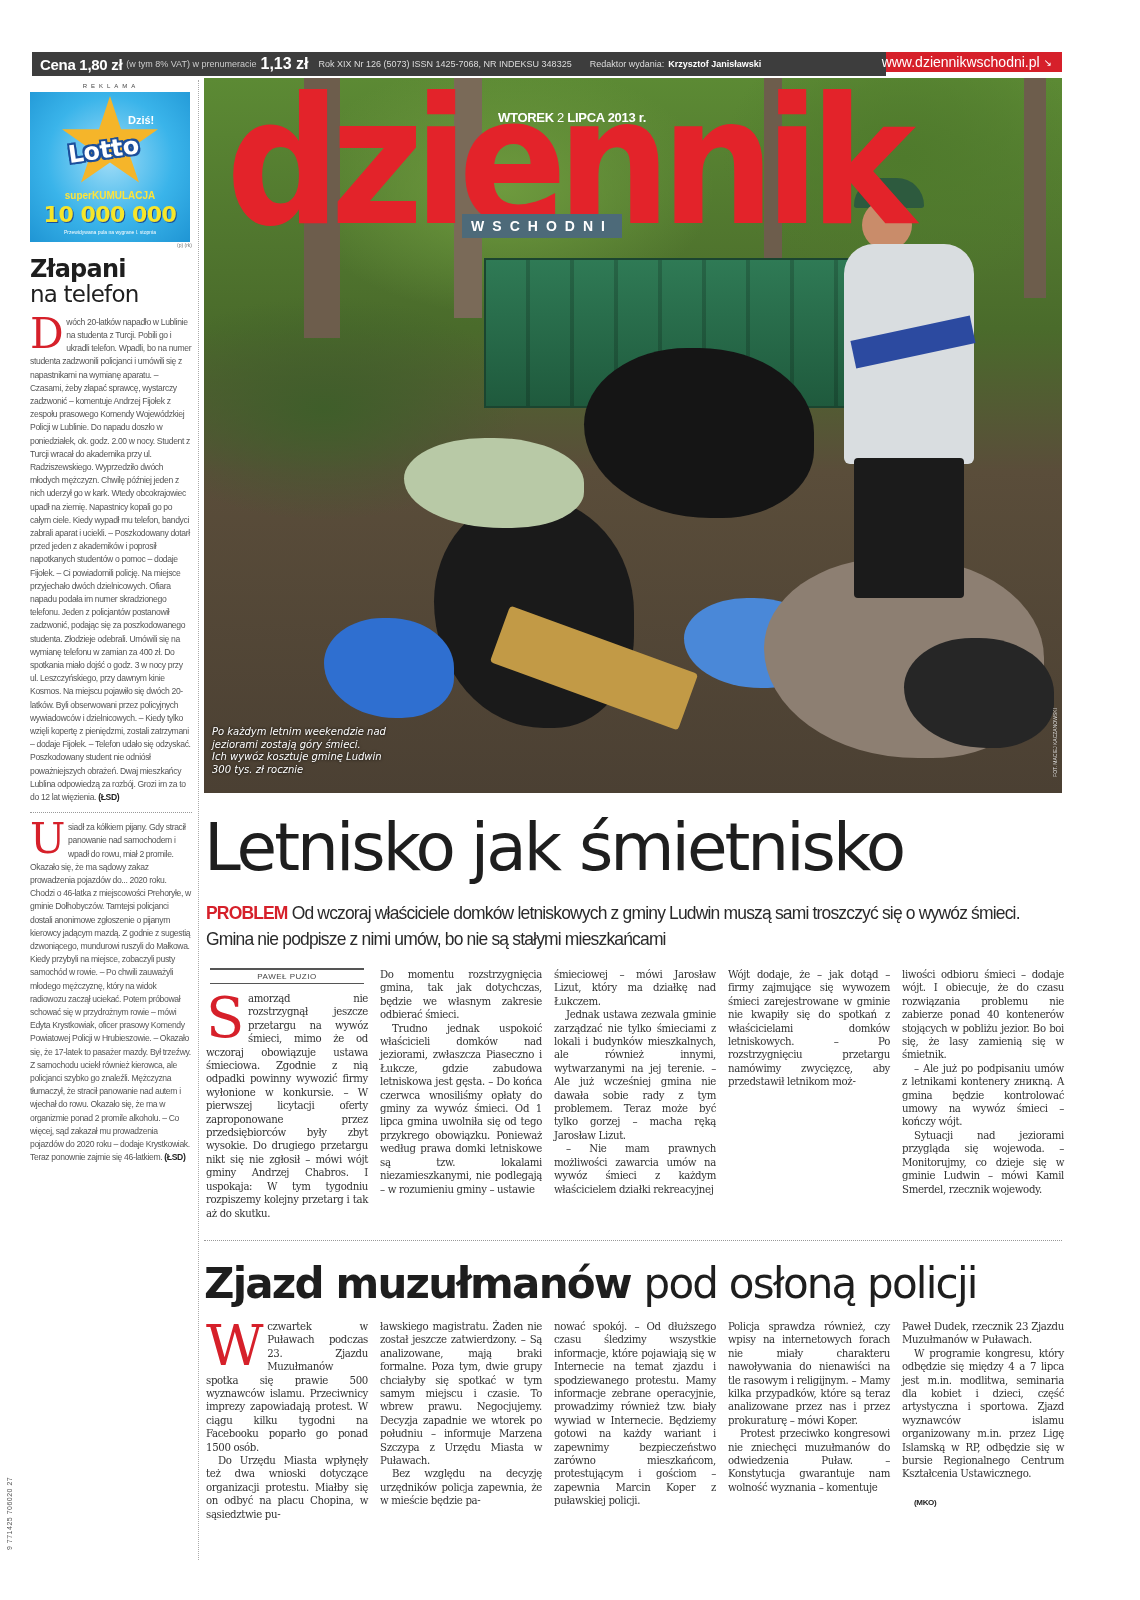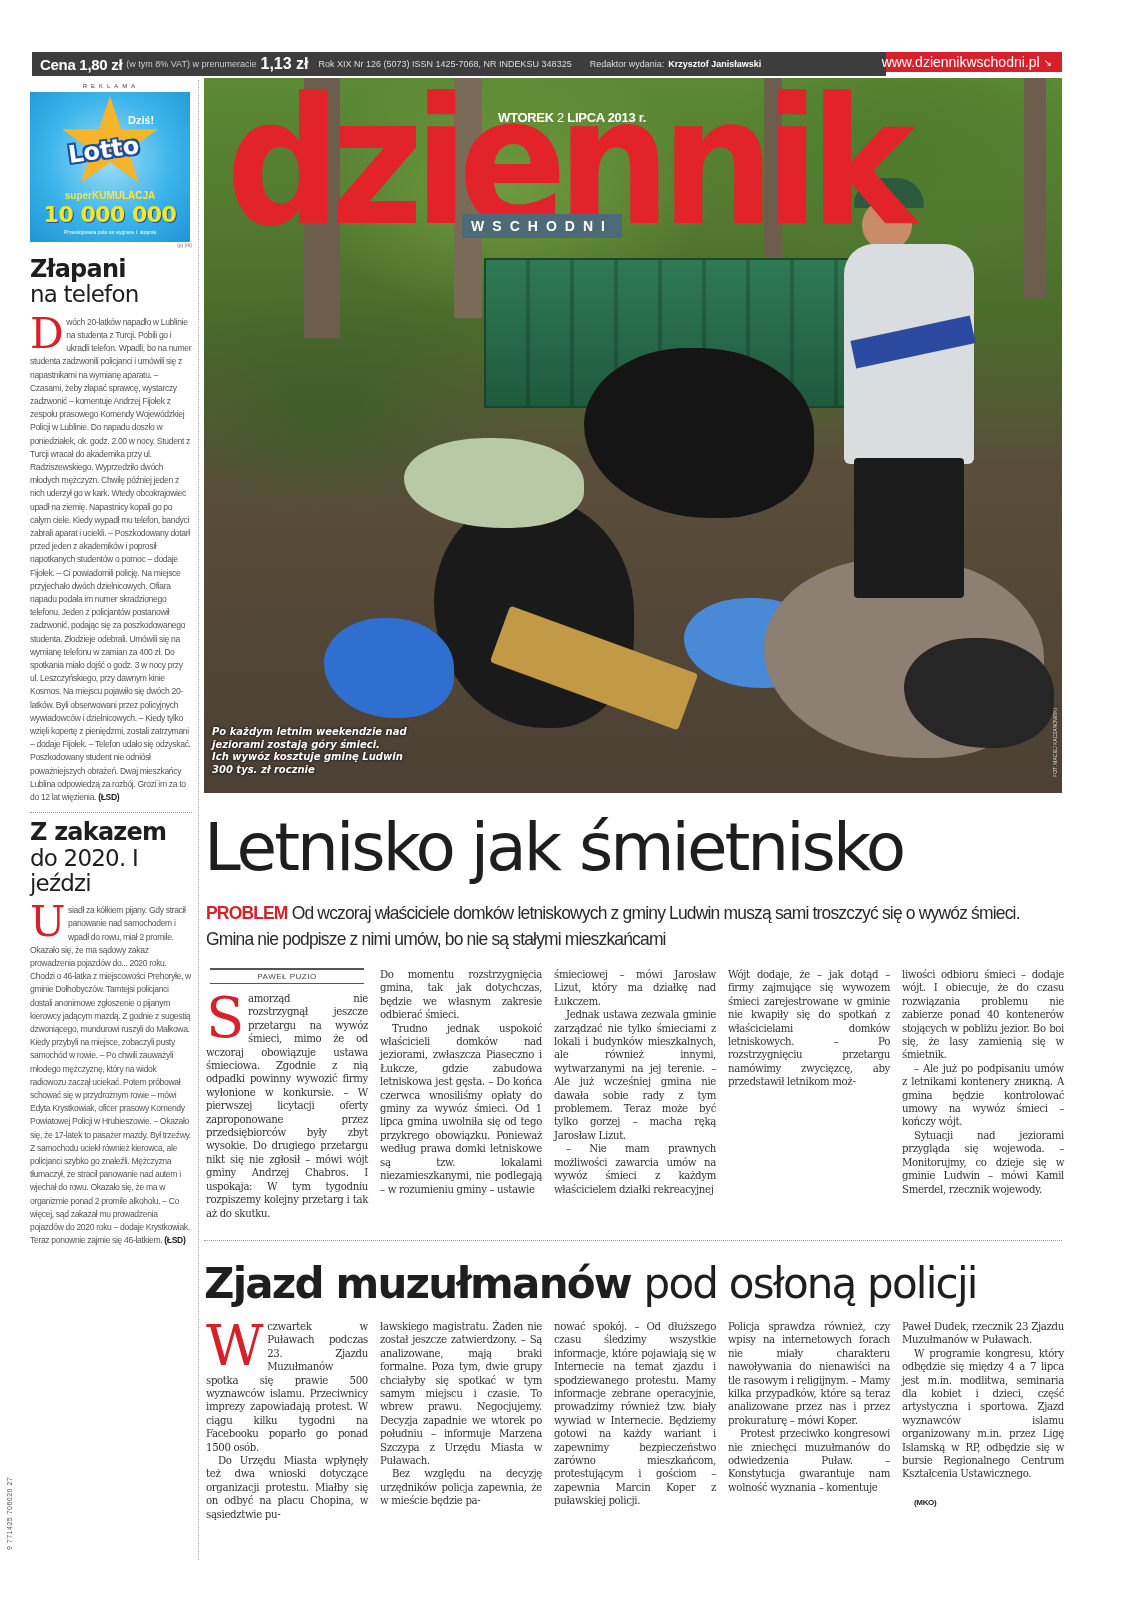--- a/index.html
+++ b/index.html
@@ -49,21 +49,21 @@
   .photo .trunk { position: absolute; background: #6d5d4c; }
   .photo .container { position: absolute; left: 280px; top: 180px; width: 380px; height: 150px; background: linear-gradient(180deg, #2f7a55 0%, #1f5a3d 100%); border: 2px solid #1b4530; }
   .photo .container .ribs { position: absolute; inset: 0; background: repeating-linear-gradient(90deg, transparent 0 40px, rgba(0,0,0,0.18) 40px 44px); }
   .photo .bag { position: absolute; border-radius: 45% 50% 40% 55%; }
   .photo .worker { position: absolute; left: 620px; top: 100px; width: 150px; height: 420px; }
   .photo .worker .cap { position: absolute; left: 30px; top: 0; width: 70px; height: 30px; background: #2d5a3e; border-radius: 40px 40px 4px 4px; }
   .photo .worker .head { position: absolute; left: 38px; top: 22px; width: 50px; height: 50px; background: #c98c6a; border-radius: 50%; }
   .photo .worker .torso { position: absolute; left: 20px; top: 66px; width: 130px; height: 220px; background: #d9dde0; border-radius: 30px 30px 6px 6px; }
   .photo .worker .band { position: absolute; left: 28px; top: 150px; width: 122px; height: 28px; background: #2c4aa0; transform: rotate(-12deg); }
   .photo .worker .legs { position: absolute; left: 30px; top: 280px; width: 110px; height: 140px; background: #1b1b1b; border-radius: 4px; }
-  .photo .caption { position: absolute; left: 8px; top: 648px; font-family: "DejaVu Sans", sans-serif; font-style: italic; font-weight: bold; font-size: 10px; line-height: 12.5px; color: #fff; text-shadow: 0 0 3px #000; }
+  .photo .caption { position: absolute; left: 8px; top: 648px; font-family: "DejaVu Sans", sans-serif; font-style: italic; font-weight: normal; font-size: 10px; line-height: 12.5px; color: #fff; text-shadow: 0 0 3px #000; }
   .photo .credit { position: absolute; right: 4px; top: 630px; writing-mode: vertical-rl; transform: rotate(180deg); font-size: 5px; color: #ddd; }
 
   
   .masthead { position: absolute; left: 226px; top: 80px; width: 480px; height: 160px; }
   .masthead .logo { position: absolute; left: 0; top: 0; font-family: "DejaVu Sans", sans-serif; font-weight: bold; font-size: 160px; line-height: 150px; color: #e3232a; letter-spacing: -10px; transform: scaleY(1.1); transform-origin: top left; }
   .masthead .date { position: absolute; left: 272px; top: 30px; font-size: 13px; font-weight: bold; color: #fff; letter-spacing: -0.3px; }
   .masthead .date .num { font-weight: normal; }
   .masthead .sub { position: absolute; left: 236px; top: 134px; width: 160px; height: 24px; background: #4d6a79; color: #fff; font-size: 14px; font-weight: bold; letter-spacing: 8px; text-align: center; line-height: 24px; }
 
   
@@ -123,24 +123,20 @@
 
   <div class="brief">
     <h2>
       <span class="bold">Złapani</span>
       <span class="light">na telefon</span>
     </h2>
     <p><span class="drop">D</span><span>wóch 20-latków napadło w Lublinie na studenta z Turcji. Pobili go i ukradli telefon. Wpadli, bo na numer studenta zadzwonili policjanci i umówili się z napastnikami na wymianę aparatu. – Czasami, żeby złapać sprawcę, wystarczy zadzwonić – komentuje Andrzej Fijołek z zespołu prasowego Komendy Wojewódzkiej Policji w Lublinie. Do napadu doszło w poniedziałek, ok. godz. 2.00 w nocy. Student z Turcji wracał do akademika przy ul. Radziszewskiego. Wyprzedziło dwóch młodych mężczyzn. Chwilę później jeden z nich uderzył go w kark. Wtedy obcokrajowiec upadł na ziemię. Napastnicy kopali go po całym ciele. Kiedy wypadł mu telefon, bandyci zabrali aparat i uciekli. – Poszkodowany dotarł przed jeden z akademików i poprosił napotkanych studentów o pomoc – dodaje Fijołek. – Ci powiadomili policję. Na miejsce przyjechało dwóch dzielnicowych. Ofiara napadu podała im numer skradzionego telefonu. Jeden z policjantów postanowił zadzwonić, podając się za poszkodowanego studenta. Złodzieje odebrali. Umówili się na wymianę telefonu w zamian za 400 zł. Do spotkania miało dojść o godz. 3 w nocy przy ul. Leszczyńskiego, przy dawnym kinie Kosmos. Na miejscu pojawiło się dwóch 20-latków. Byli obserwowani przez policyjnych wywiadowców i dzielnicowych. – Kiedy tylko wzięli kopertę z pieniędzmi, zostali zatrzymani – dodaje Fijołek. – Telefon udało się odzyskać. Poszkodowany student nie odniósł poważniejszych obrażeń. Dwaj mieszkańcy Lublina odpowiedzą za rozbój. Grozi im za to do 12 lat więzienia.</span> <span class="sig">(ŁSD)</span></p>
   </div>
 
   <div class="brief" style="border-bottom:none;margin-top:6px;">
-    <h2>
-      <span class="bold">Z zakazem</span>
-      <span class="light">do 2020. I jeździ</span>
-    </h2>
     <p><span class="drop">U</span><span>siadł za kółkiem pijany. Gdy stracił panowanie nad samochodem i wpadł do rowu, miał 2 promile. Okazało się, że ma sądowy zakaz prowadzenia pojazdów do... 2020 roku. Chodzi o 46-latka z miejscowości Prehoryłe, w gminie Dołhobyczów. Tamtejsi policjanci dostali anonimowe zgłoszenie o pijanym kierowcy jadącym mazdą. Z godnie z sugestią dzwoniącego, mundurowi ruszyli do Małkowa. Kiedy przybyli na miejsce, zobaczyli pusty samochód w rowie. – Po chwili zauważyli młodego mężczyznę, który na widok radiowozu zaczął uciekać. Potem próbował schować się w przydrożnym rowie – mówi Edyta Krystkowiak, oficer prasowy Komendy Powiatowej Policji w Hrubieszowie. – Okazało się, że 17-latek to pasażer mazdy. Był trzeźwy. Z samochodu uciekł również kierowca, ale policjanci szybko go znaleźli. Mężczyzna tłumaczył, że stracił panowanie nad autem i wjechał do rowu. Okazało się, że ma w organizmie ponad 2 promile alkoholu. – Co więcej, sąd zakazał mu prowadzenia pojazdów do 2020 roku – dodaje Krystkowiak. Teraz ponownie zajmie się 46-latkiem.</span> <span class="sig">(ŁSD)</span></p>
   </div>
 </div>
 
 <div class="vsep"></div>
 
 <div class="photo">
   <div class="trunk" style="left:100px;top:0;width:36px;height:260px;"></div>
   <div class="trunk" style="left:250px;top:0;width:28px;height:240px;background:#7a6a58;"></div>
   <div class="trunk" style="left:560px;top:0;width:18px;height:200px;"></div>

